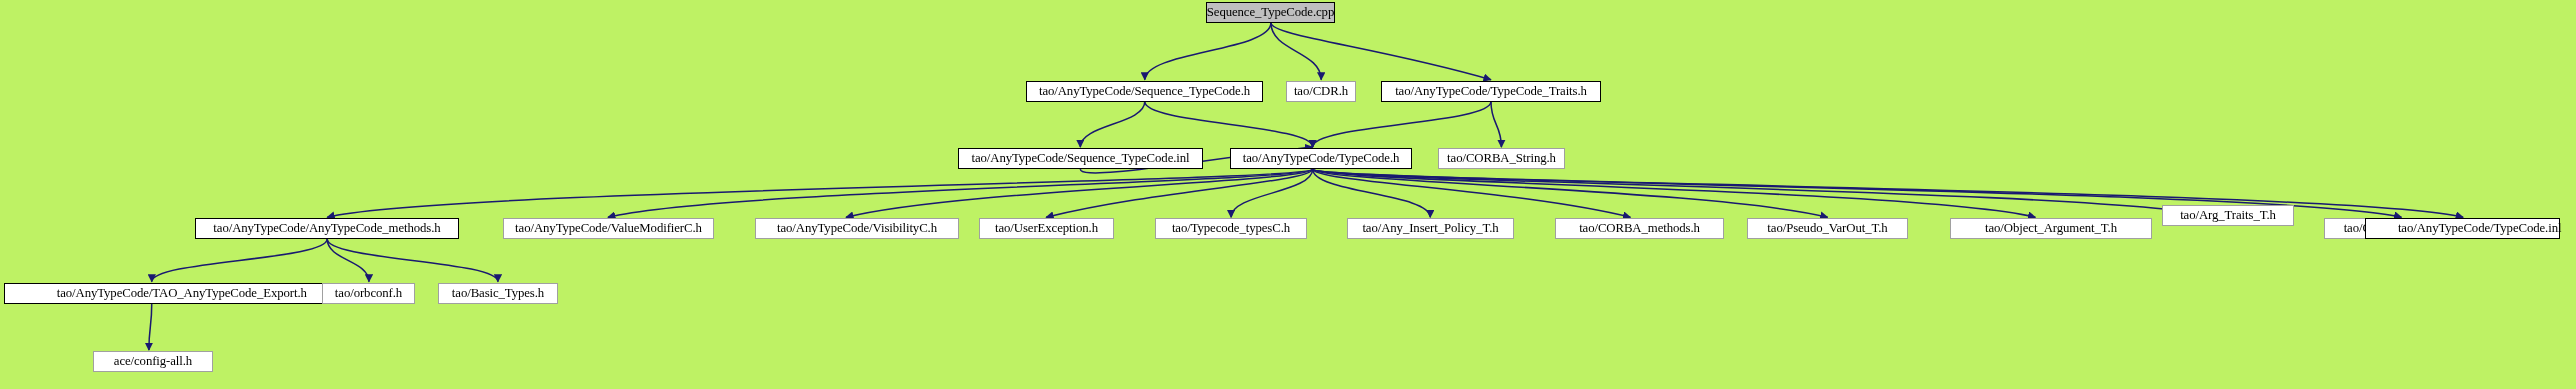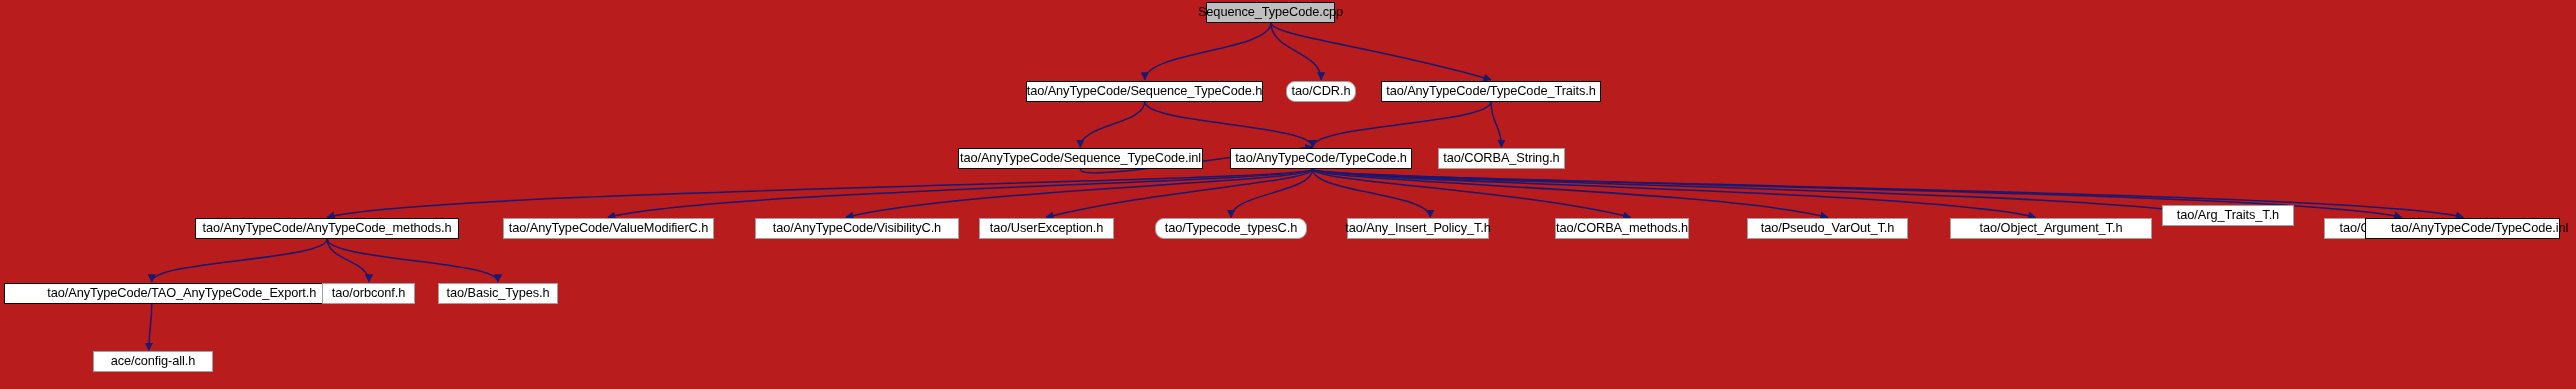--- a/index.html
+++ b/index.html
@@ -4,22 +4,22 @@
 <style>
   html, body {
     margin: 0;
     padding: 0;
     background: #ffffff;
   }
   #graph {
     position: relative;
     width: 2576px;
     height: 390px;
-    background: #b91c1c;
-    font-family: Liberation Sans, sans-serif;
+    background: #bef264;
+    font-family: Liberation Serif, serif;
     overflow: hidden;
   }
   #edges {
     position: absolute;
     left: 0;
     top: 0;
     width: 2576px;
     height: 390px;
     pointer-events: none;
   }
@@ -89,21 +89,21 @@
       </g>
   </svg>
 
   <div id="node-layer">
       <div class="node root" style="left: 1206px; top: 1.9px; width: 129px;">
         <span class="label">Sequence_TypeCode.cpp</span>
       </div>
       <div class="node strong" style="left: 1026px; top: 81px; width: 237px;">
         <span class="label">tao/AnyTypeCode/Sequence_TypeCode.h</span>
       </div>
-      <div class="node " style="left: 1286px; top: 81px; width: 70px; border-radius: 9px;">
+      <div class="node " style="left: 1286px; top: 81px; width: 70px;">
         <span class="label">tao/CDR.h</span>
       </div>
       <div class="node strong" style="left: 1381px; top: 81px; width: 220px;">
         <span class="label">tao/AnyTypeCode/TypeCode_Traits.h</span>
       </div>
       <div class="node strong" style="left: 958px; top: 148px; width: 245px;">
         <span class="label">tao/AnyTypeCode/Sequence_TypeCode.inl</span>
       </div>
       <div class="node strong" style="left: 1222px; top: 148px; width: 182px; margin-left: 8px;">
         <span class="label">tao/AnyTypeCode/TypeCode.h</span>
@@ -116,27 +116,27 @@
       </div>
       <div class="node " style="left: 503px; top: 218px; width: 211px;">
         <span class="label">tao/AnyTypeCode/ValueModifierC.h</span>
       </div>
       <div class="node " style="left: 755px; top: 218px; width: 204px;">
         <span class="label">tao/AnyTypeCode/VisibilityC.h</span>
       </div>
       <div class="node " style="left: 979px; top: 218px; width: 135px;">
         <span class="label">tao/UserException.h</span>
       </div>
-      <div class="node " style="left: 1155px; top: 218px; width: 152px; border-radius: 9px;">
+      <div class="node " style="left: 1155px; top: 218px; width: 152px;">
         <span class="label">tao/Typecode_typesC.h</span>
       </div>
-      <div class="node " style="left: 1347px; top: 218px; width: 142px;">
+      <div class="node " style="left: 1347px; top: 218px; width: 167px;">
         <span class="label">tao/Any_Insert_Policy_T.h</span>
       </div>
-      <div class="node " style="left: 1555px; top: 218px; width: 134px;">
+      <div class="node " style="left: 1555px; top: 218px; width: 169px;">
         <span class="label">tao/CORBA_methods.h</span>
       </div>
       <div class="node " style="left: 1747px; top: 218px; width: 161px;">
         <span class="label">tao/Pseudo_VarOut_T.h</span>
       </div>
       <div class="node " style="left: 1950px; top: 218px; width: 202px;">
         <span class="label">tao/Object_Argument_T.h</span>
       </div>
       <div class="node " style="left: 2162px; top: 205px; width: 132px;">
         <span class="label">tao/Arg_Traits_T.h</span>

